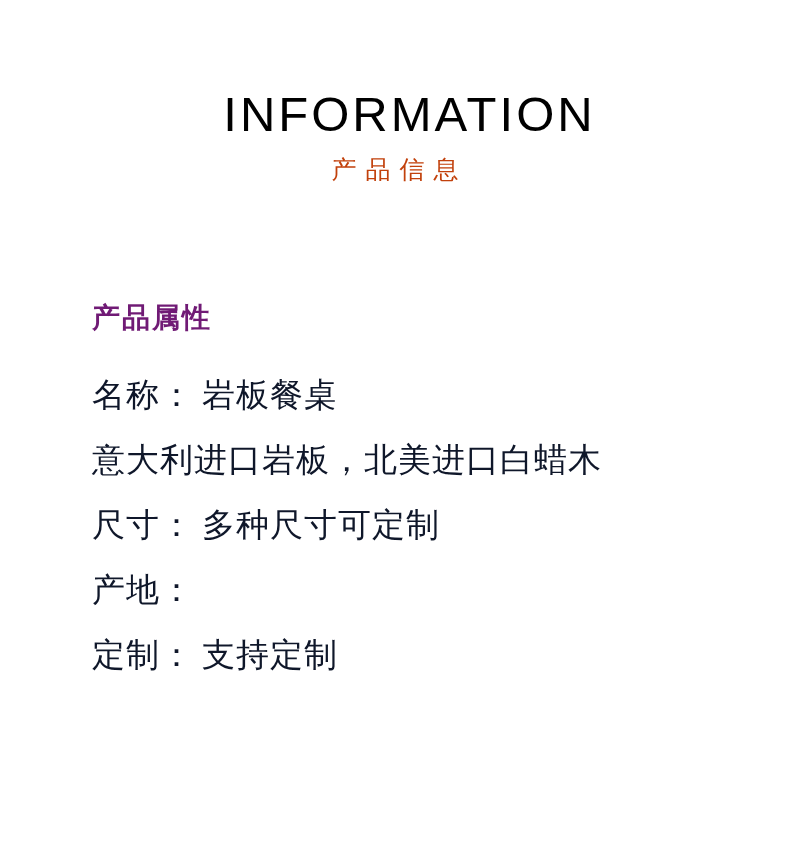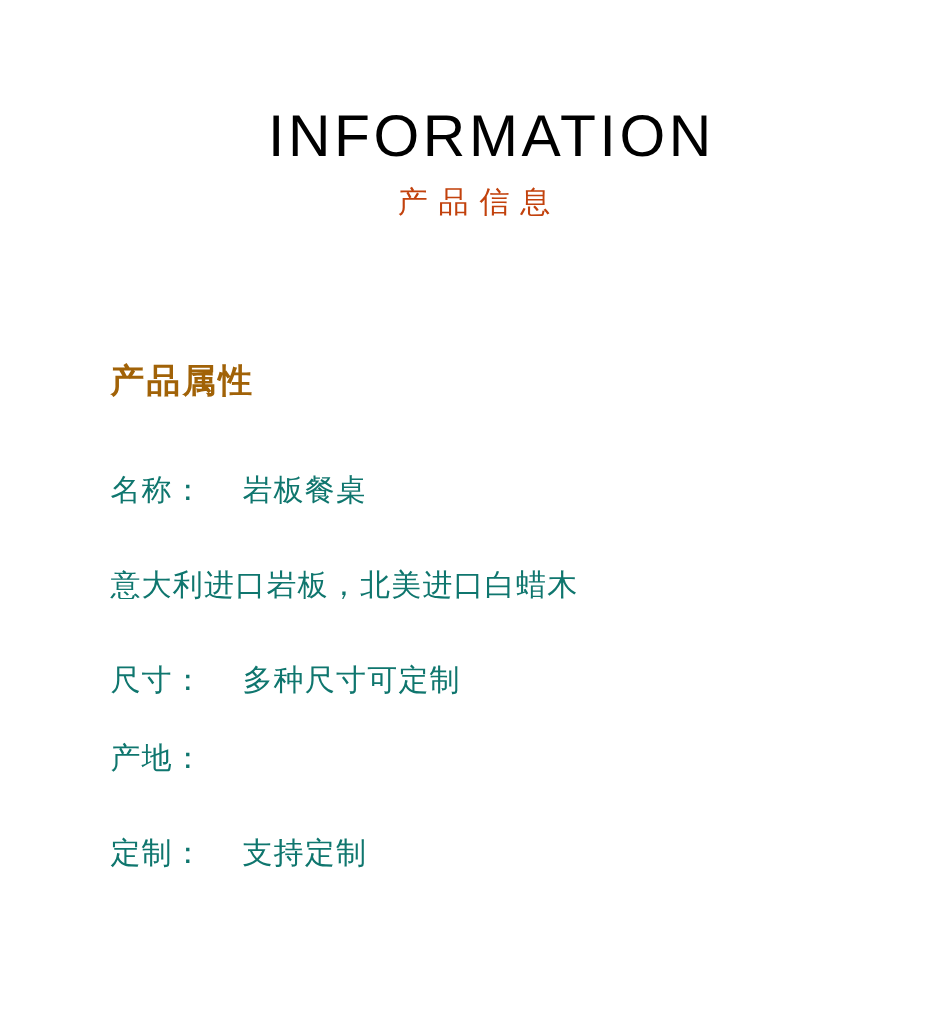--- a/index.html
+++ b/index.html
@@ -39,42 +39,41 @@
     .attrs {
       margin-top: 114px;
       padding-left: 92px;
       padding-right: 50px;
     }
     .attrs-heading {
       font-size: 28px;
       line-height: 36px;
       font-weight: 600;
       letter-spacing: 2px;
-      color: #a16207;
+      color: #701a75;
     }
     .rows {
       margin-top: 40px;
     }
     .row {
       display: flex;
-      align-items: flex-end;
-      font-size: 25px;
+      align-items: flex-start;
+      font-size: 33px;
       line-height: 38px;
       letter-spacing: 1px;
       margin-bottom: 27px;
-      color: #0f766e;
+      color: #0f172a;
       font-weight: 400;
     }
     .row-label {
       flex: none;
       width: 110px;
     }
     .row-value {
       white-space: pre-line;
-      margin-top: 14px;
     }
   </style>
 </head>
 <body>
 
 <div class="page">
 
   <div class="header">
     <div class="title">INFORMATION</div>
     <div class="subtitle">产品信息</div>

